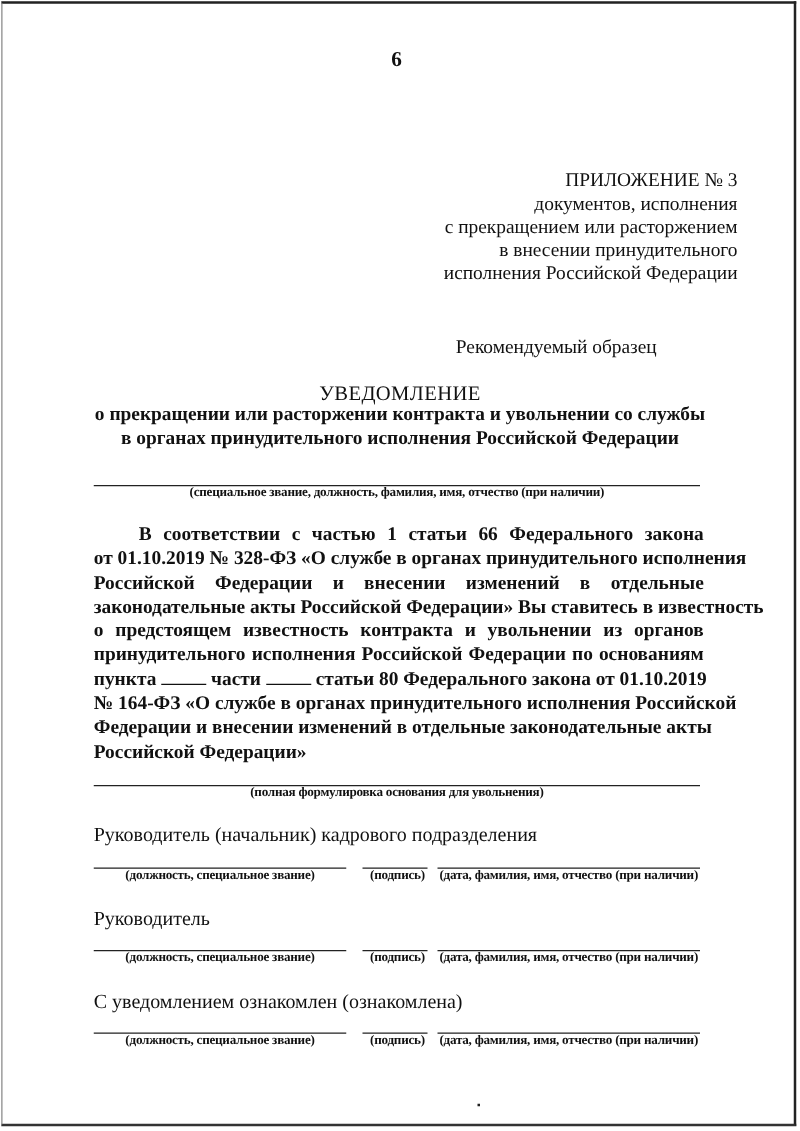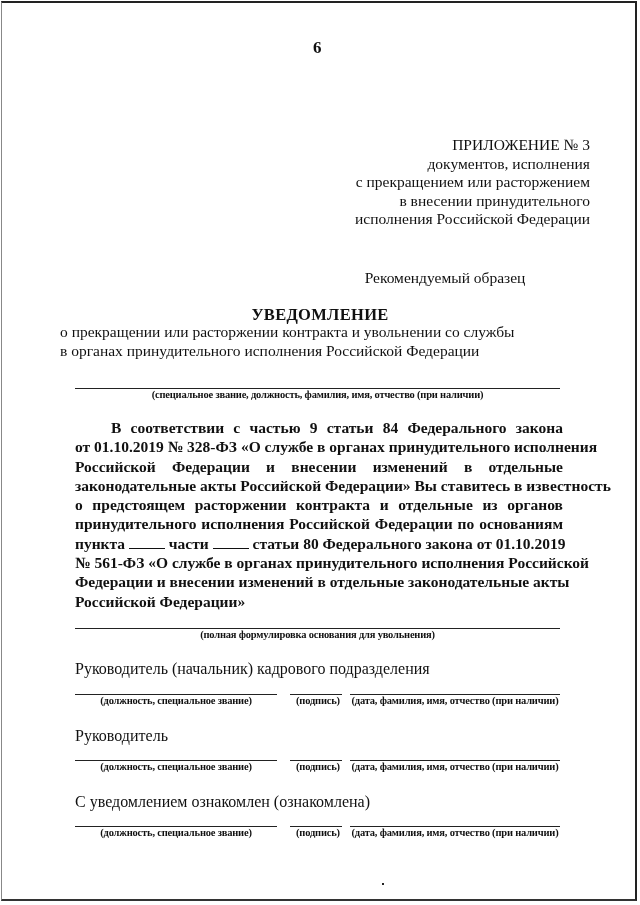--- a/index.html
+++ b/index.html
@@ -19,25 +19,25 @@
       left: 300px; top: 136px; width: 290px; text-align: right;
       font-size: 15.5px; line-height: 18.6px;
     }
     .appendix .line { display: block; white-space: nowrap; }
     .recommended {
       left: 300px; top: 269px; width: 290px; text-align: center;
       font-size: 15.5px;
     }
     .title {
       left: 60px; top: 305px; width: 520px; text-align: center;
-      font-size: 16.5px; font-weight: bold; letter-spacing: 0.3px;
+      font-size: 16.5px; font-weight: normal; letter-spacing: 0.3px;
     }
     .subtitle {
-      left: 60px; top: 322px; width: 520px; 
-      font-size: 15.5px; line-height: 18.6px; font-weight: normal;
+      left: 60px; top: 322px; width: 520px; text-align: center;
+      font-size: 15.5px; line-height: 18.6px; font-weight: bold;
     }
     .subtitle .line { display: block; white-space: nowrap; }
     .rule { position: absolute; border-top: 1px solid #222; height: 0; }
     .caption {
       position: absolute; font-size: 10.5px; font-weight: bold; white-space: nowrap;
       text-align: center; letter-spacing: -0.2px;
     }
     .body-text {
       left: 75px; top: 418px; width: 488px;
       font-size: 15.5px; line-height: 19.3px; font-weight: bold;
@@ -75,34 +75,34 @@
 
 <div class="abs subtitle" style="top:323px;">
   <span class="line">о прекращении или расторжении контракта и увольнении со службы</span>
   <span class="line">в органах принудительного исполнения Российской Федерации</span>
 </div>
 
 <div class="rule" style="left:75px; top:388px; width:485px;"></div>
 <div class="caption" style="left:75px; top:389px; width:485px;">(специальное звание, должность, фамилия, имя, отчество (при наличии)</div>
 
 <div class="abs body-text">
-  <span class="jl indent">В соответствии с частью 9 статьи 84 Федерального закона</span>
+  <span class="jl indent">В соответствии с частью 1 статьи 66 Федерального закона</span>
   <span class="jl">от 01.10.2019 № 328-ФЗ «О службе в органах принудительного исполнения</span>
   <span class="jl">Российской Федерации и внесении изменений в отдельные</span>
   <span class="jl">законодательные акты Российской Федерации» Вы ставитесь в известность</span>
-  <span class="jl">о предстоящем расторжении контракта и отдельные из органов</span>
+  <span class="jl">о предстоящем известность контракта и увольнении из органов</span>
   <span class="jl">принудительного исполнения Российской Федерации по основаниям</span>
   <span class="jl">
     <span>пункта</span>
     <span class="blank"></span>
     <span>части</span>
     <span class="blank"></span>
     <span>статьи 80 Федерального закона от 01.10.2019</span>
   </span>
-  <span class="jl">№ 561-ФЗ «О службе в органах принудительного исполнения Российской</span>
+  <span class="jl">№ 164-ФЗ «О службе в органах принудительного исполнения Российской</span>
   <span class="jl">Федерации и внесении изменений в отдельные законодательные акты</span>
   <span class="jl last">Российской Федерации»</span>
 </div>
 
 <div class="rule" style="left:75px; top:628px; width:485px;"></div>
 <div class="caption" style="left:75px; top:629px; width:485px;">(полная формулировка основания для увольнения)</div>
 
 <div class="role" style="top:660px;">Руководитель (начальник) кадрового подразделения</div>
 <div class="rule" style="left:75px; top:694px; width:202px;"></div>
 <div class="caption" style="left:75px; top:695px; width:202px;">(должность, специальное звание)</div>

